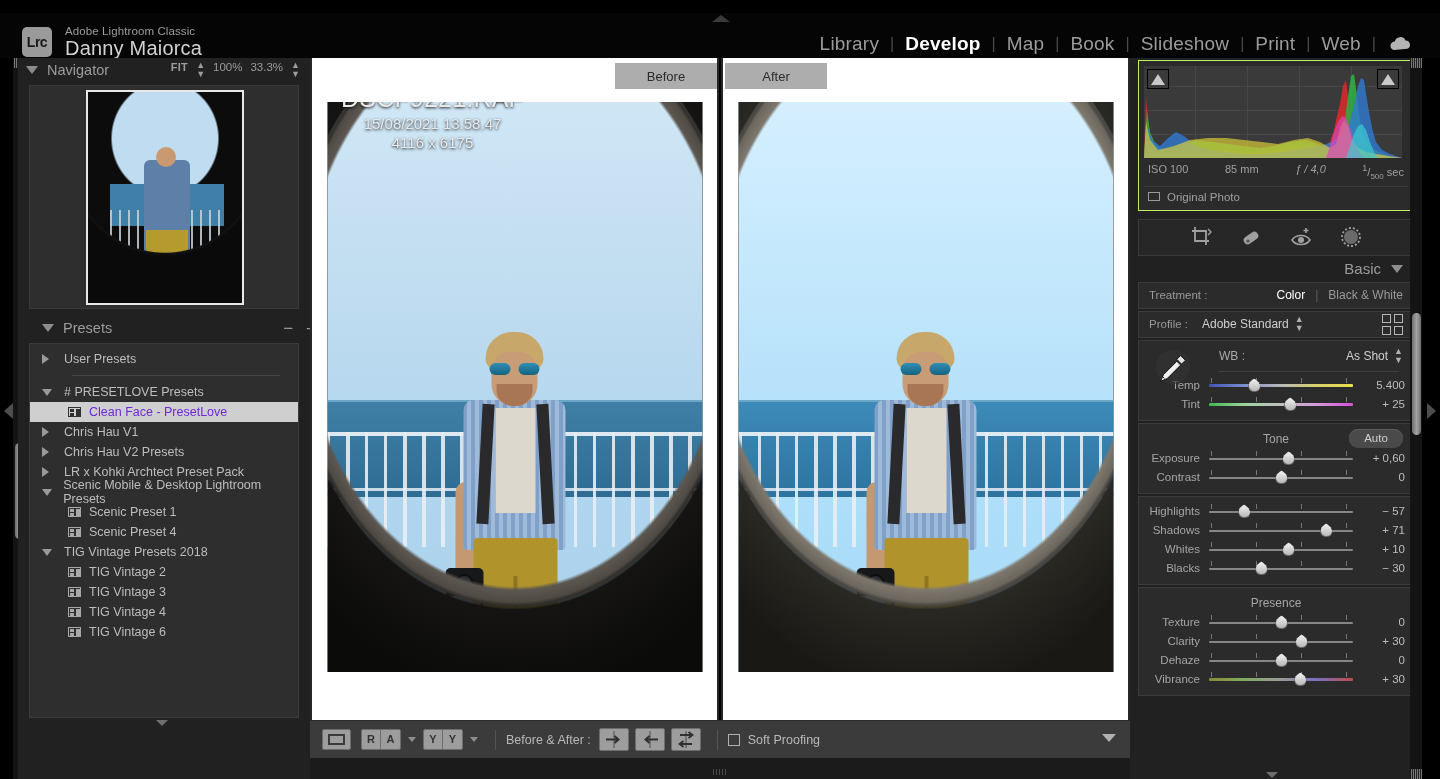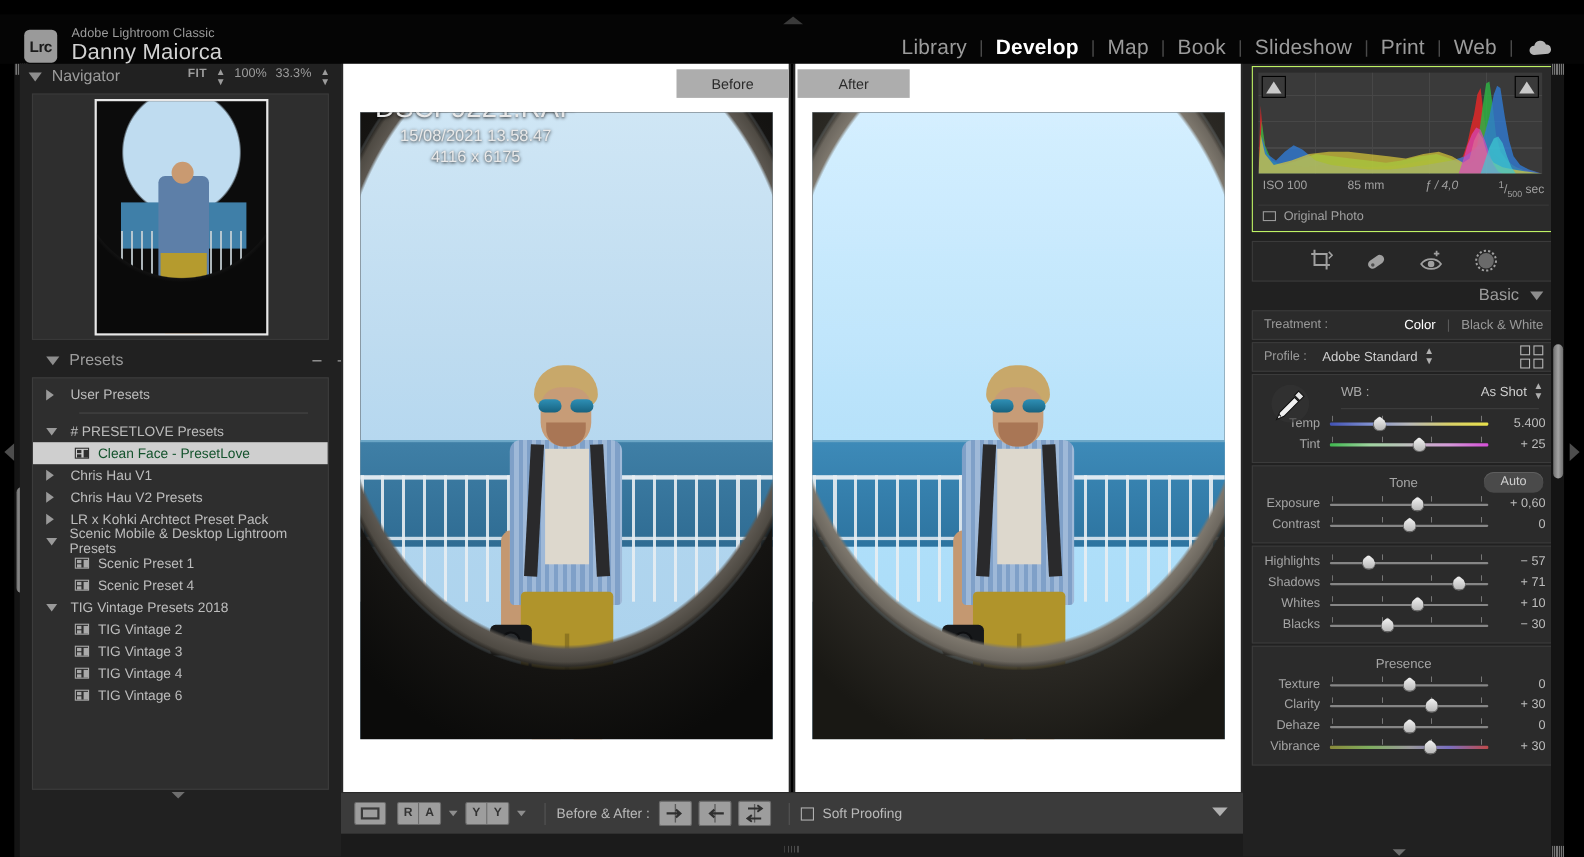--- a/index.html
+++ b/index.html
@@ -127,21 +127,21 @@
   .preset-list {
     position: absolute; left: 11px; top: 285px; width: 270px; height: 375px;
     background: #2e2e2e; border: 1px solid #3c3c3c; overflow: hidden; padding-top: 5px;
   }
   .prow {
     display: flex; align-items: center; height: 20px; padding-left: 12px;
     color: #bdbdbd; font-size: 12.5px; font-weight: 300; cursor: pointer;
   }
   .prow .caret-box { width: 22px; display: flex; align-items: center; }
   .prow.child { padding-left: 38px; }
-  .prow.selected { background: #cfcfcf; color: #14532d; }
+  .prow.selected { background: #cfcfcf; color: #6d28d9; }
   .preset-icon {
     width: 13px; height: 10px; margin-right: 8px; flex: none;
     border: 1px solid #a9a9a9;
     background:
       linear-gradient(#a9a9a9,#a9a9a9) left 1px top 1px/4px 3px no-repeat,
       linear-gradient(#a9a9a9,#a9a9a9) left 1px top 5px/4px 3px no-repeat,
       linear-gradient(#a9a9a9,#a9a9a9) left 7px top 1px/4px 7px no-repeat;
   }
   .prow.selected .preset-icon { border-color: #303030;
     background:

